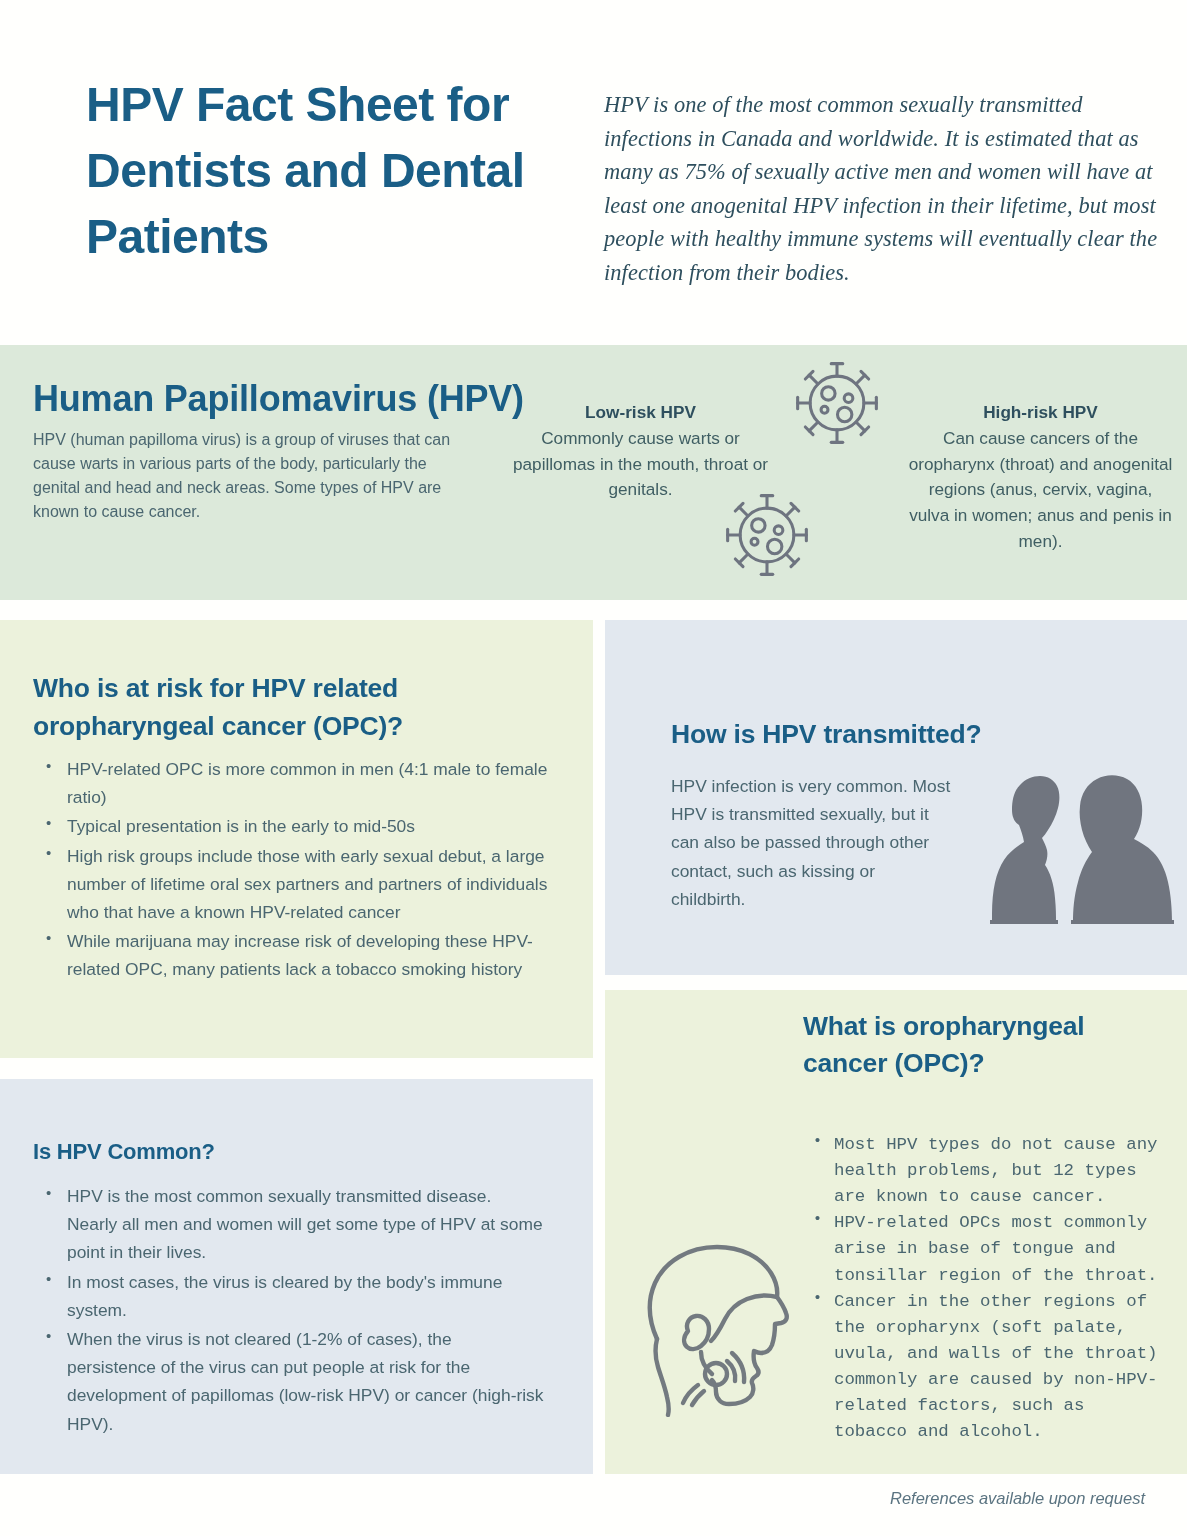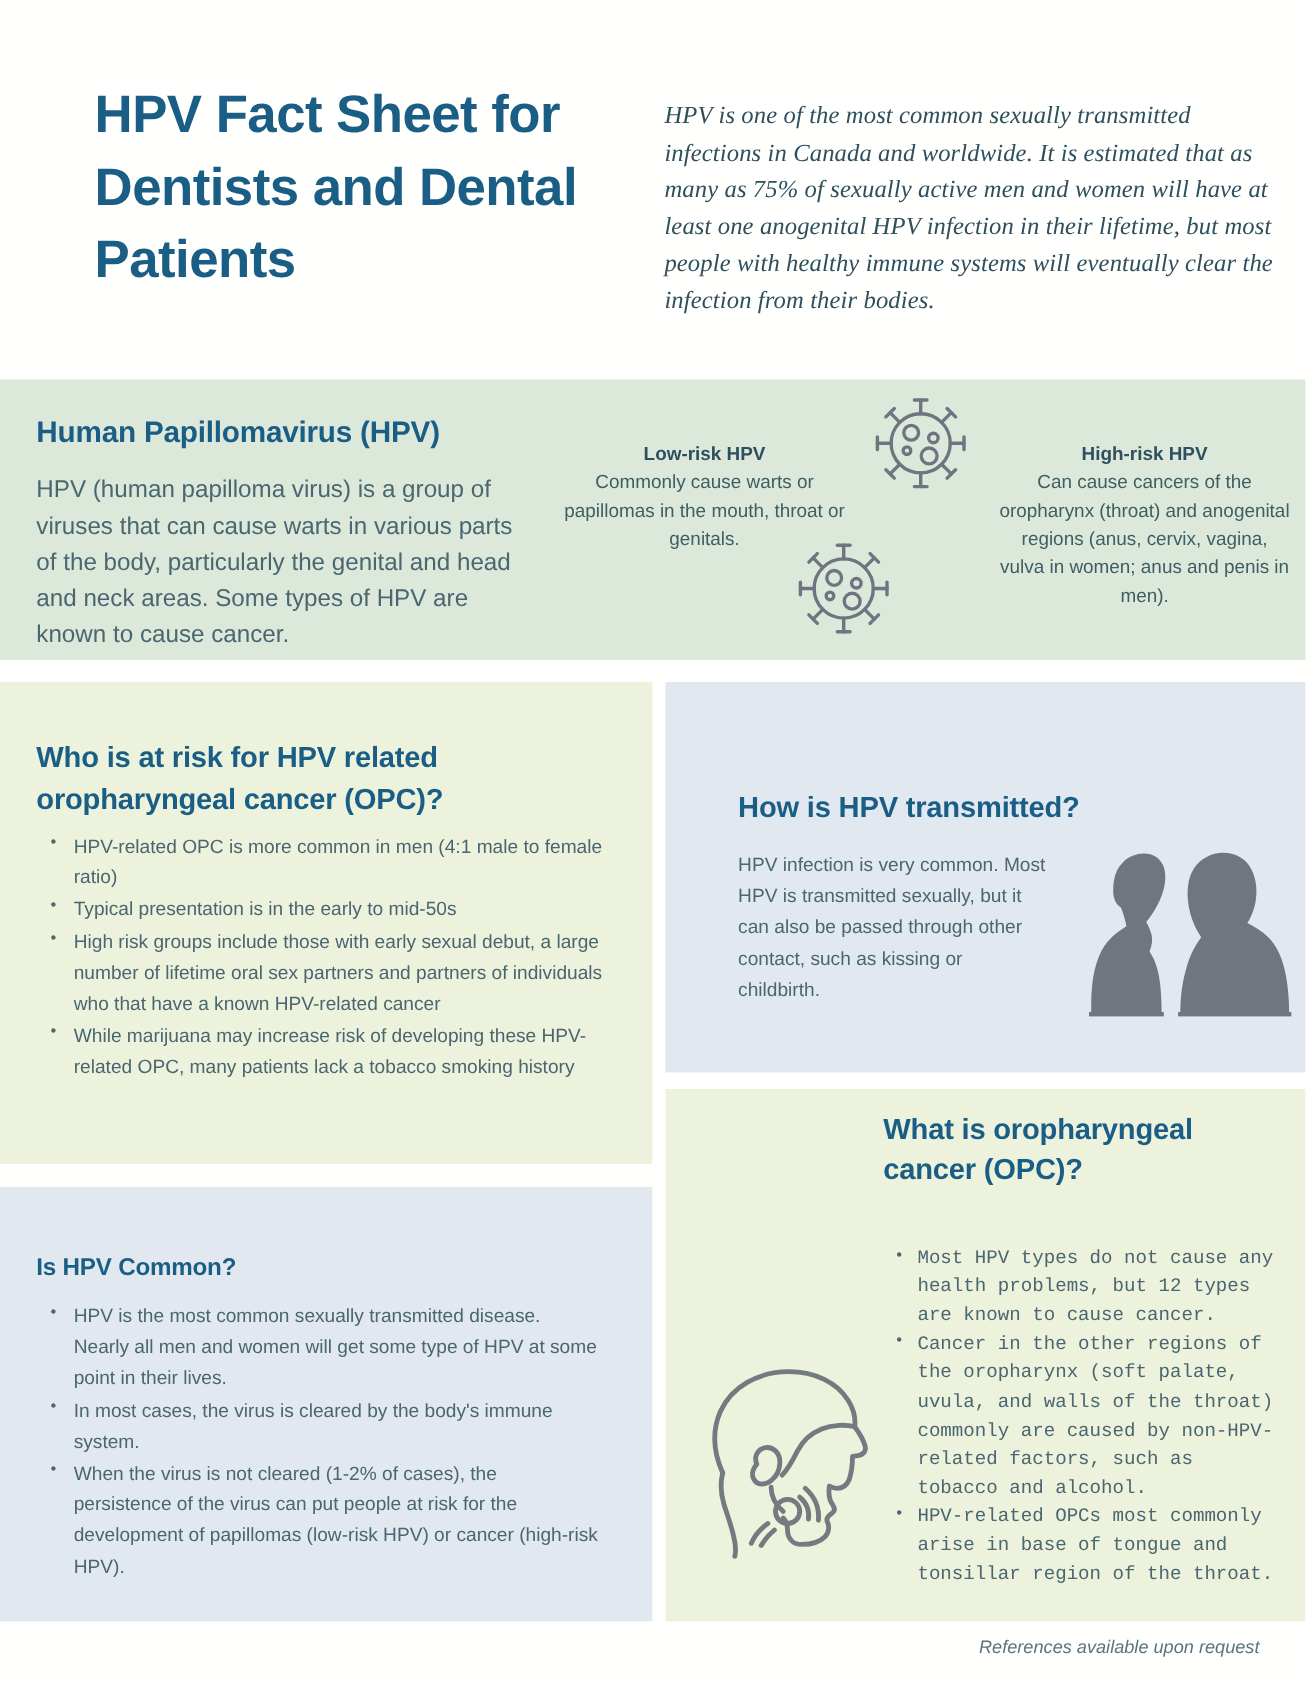--- a/index.html
+++ b/index.html
@@ -49,30 +49,30 @@
   
   .band-hpv {
     position: absolute;
     left: 0; top: 345px;
     width: 1187px; height: 255px;
     background: #DCE9DA;
   }
   .hpv-heading {
     position: absolute;
     left: 33px; top: 33px;
-    font-size: 27px;
+    font-size: 36px;
     font-weight: bold;
     color: #1A5E86;
     letter-spacing: -0.2px;
   }
   .hpv-body {
     position: absolute;
     left: 33px; top: 83px;
     width: 440px;
-    font-size: 22px;
+    font-size: 16px;
     line-height: 1.5;
     color: #4A6670;
   }
   .lowrisk-block {
     position: absolute;
     left: 508px; top: 55px;
     width: 265px;
     text-align: center;
     font-size: 17.2px;
     line-height: 1.5;
@@ -343,22 +343,22 @@
         <rect x="20" y="148" width="68" height="4"></rect>
         <rect x="101" y="148" width="103" height="4"></rect>
       </g>
     </svg>
   </div>
 
   <div class="panel-opc">
     <div class="ph">What is oropharyngeal cancer (OPC)?</div>
     <ul>
       <li>Most HPV types do not cause any health problems, but 12 types are known to cause cancer.</li>
+      <li>HPV-related OPCs most commonly arise in base of tongue and tonsillar region of the throat.</li>
       <li>Cancer in the other regions of the oropharynx (soft palate, uvula, and walls of the throat) commonly are caused by non-HPV-related factors, such as tobacco and alcohol.</li>
-      <li>HPV-related OPCs most commonly arise in base of tongue and tonsillar region of the throat.</li>
     </ul>
     <svg class="head-icon" viewBox="0 0 172 182">
       <g fill="none" stroke="#737A80" stroke-width="4.4" stroke-linecap="round" stroke-linejoin="round">
 
         <path d="M24,104 C16,86 14,66 22,48 C32,26 56,12 84,12
                  C108,12 128,22 138,38 C143,46 145,54 144,62
                  C147,66 151,72 153,78 C155,83 153,87 148,88
                  L142,89 C142,97 141,104 139,110
                  C137,115 133,118 128,118 C125,118 123,117 121,116
                  C120,123 121,129 124,133 C126,136 126,139 123,141

